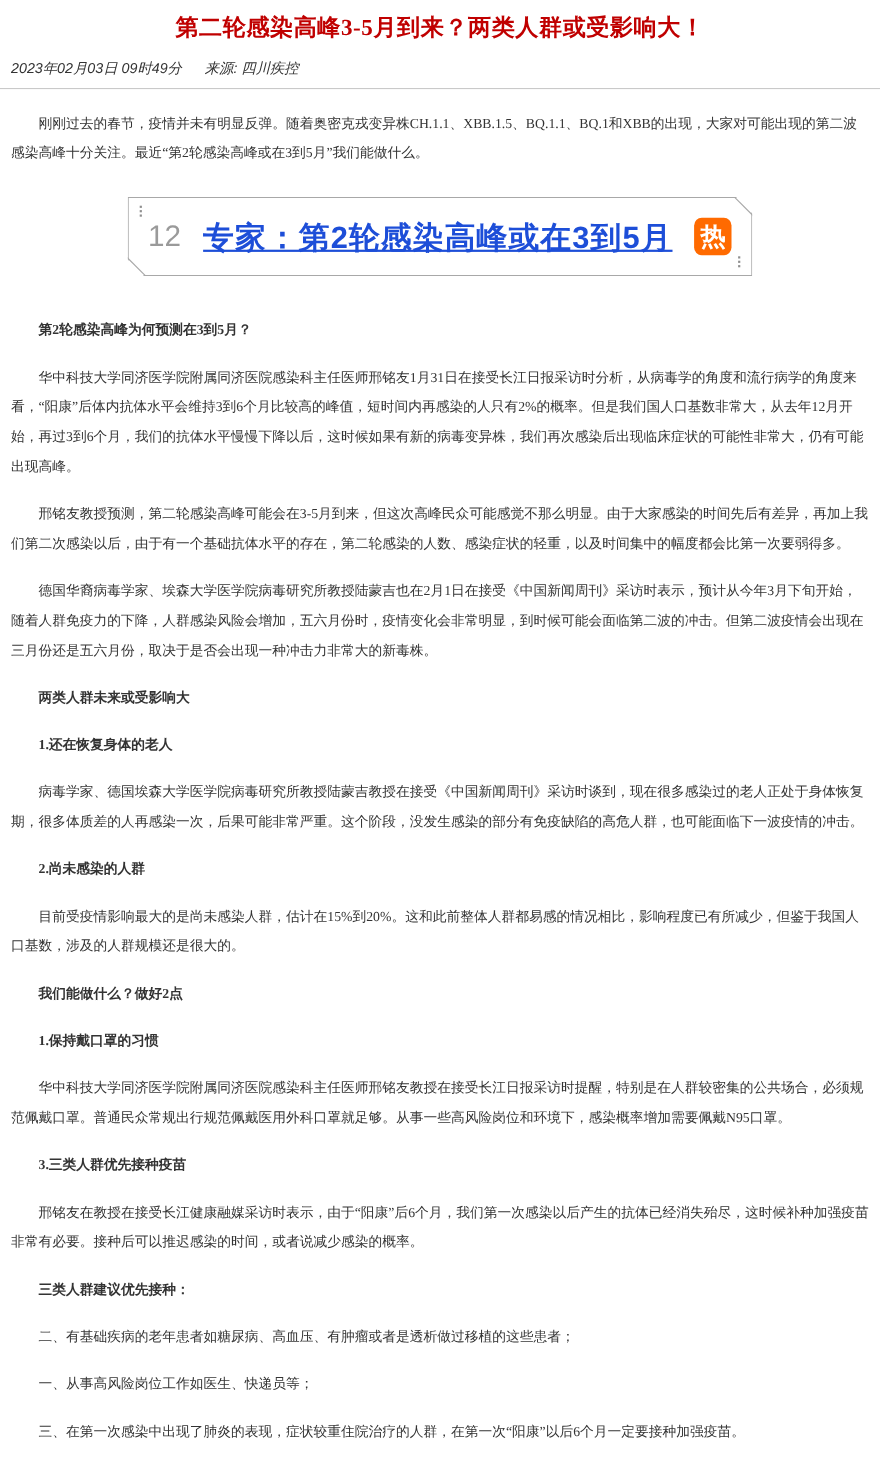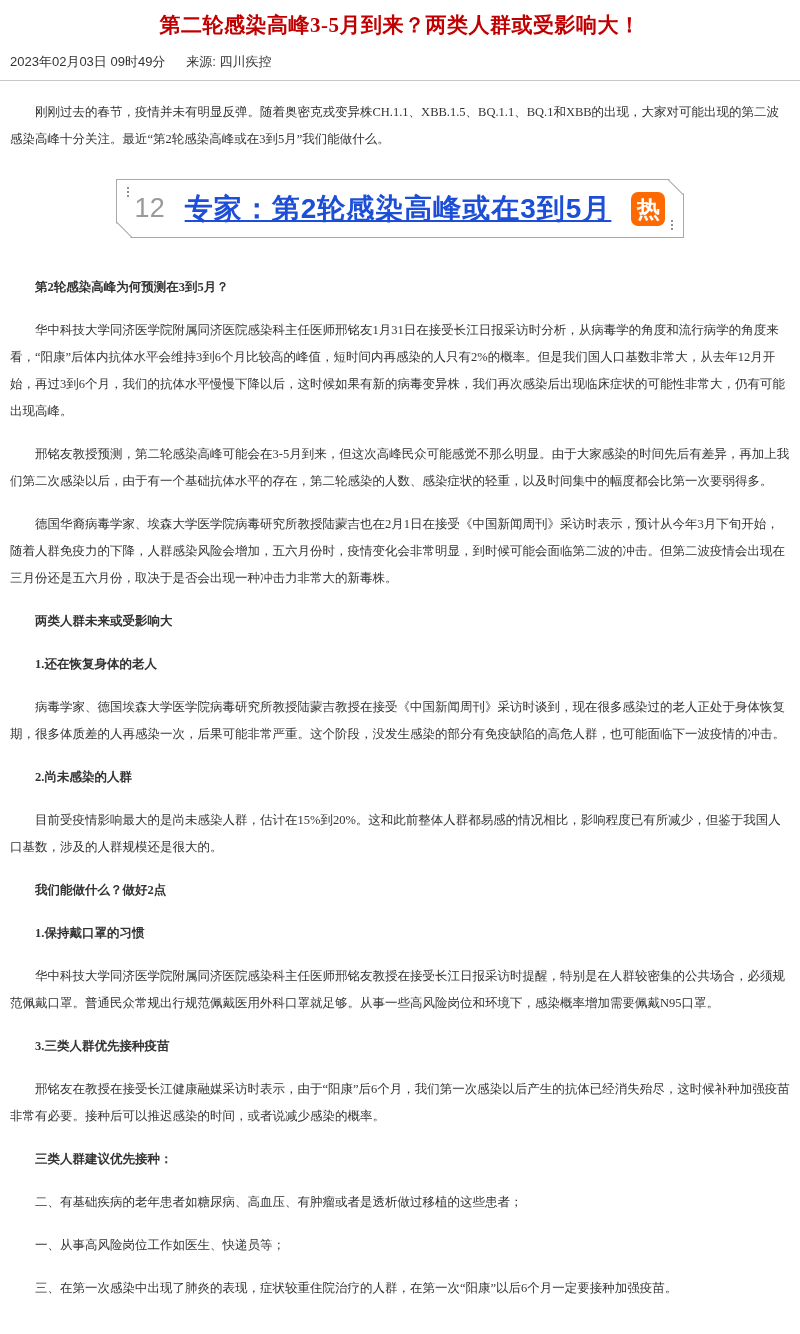--- a/index.html
+++ b/index.html
@@ -21,20 +21,21 @@
     color: #c00000;
     letter-spacing: 0.5px;
     line-height: 30px;
   }
   .meta {
     padding: 13px 10px 9px;
     font-family: "Liberation Sans", "DejaVu Sans", sans-serif;
     font-size: 13px;
     color: #333333;
     border-bottom: 1px solid #c9c9c9;
+    font-style: italic;
   }
   .meta .src { margin-left: 1.6em; }
   .article {
     padding: 2px 10px 14px;
     font-family: "Liberation Serif", "DejaVu Serif", serif;
     font-size: 12.5px;
     line-height: 27px;
     color: #333333;
   }
   .article p, .article h3 {
@@ -48,21 +49,21 @@
   
   .shot-wrap {
     margin: 26px 0 36px;
     display: flex;
     justify-content: center;
     text-indent: 0;
   }
   .shot {
     position: relative;
     width: 568px;
-    height: 59px;
+    height: 72px;
     box-sizing: border-box;
     background: #ffffff;
     border: 1px solid #a8a8a8;
     display: flex;
     align-items: center;
     justify-content: center;
     gap: 20px;
     clip-path: polygon(0 0, calc(100% - 15px) 0, 100% 15px, 100% 100%, 15px 100%, 0 calc(100% - 15px));
   }
   .diag {

